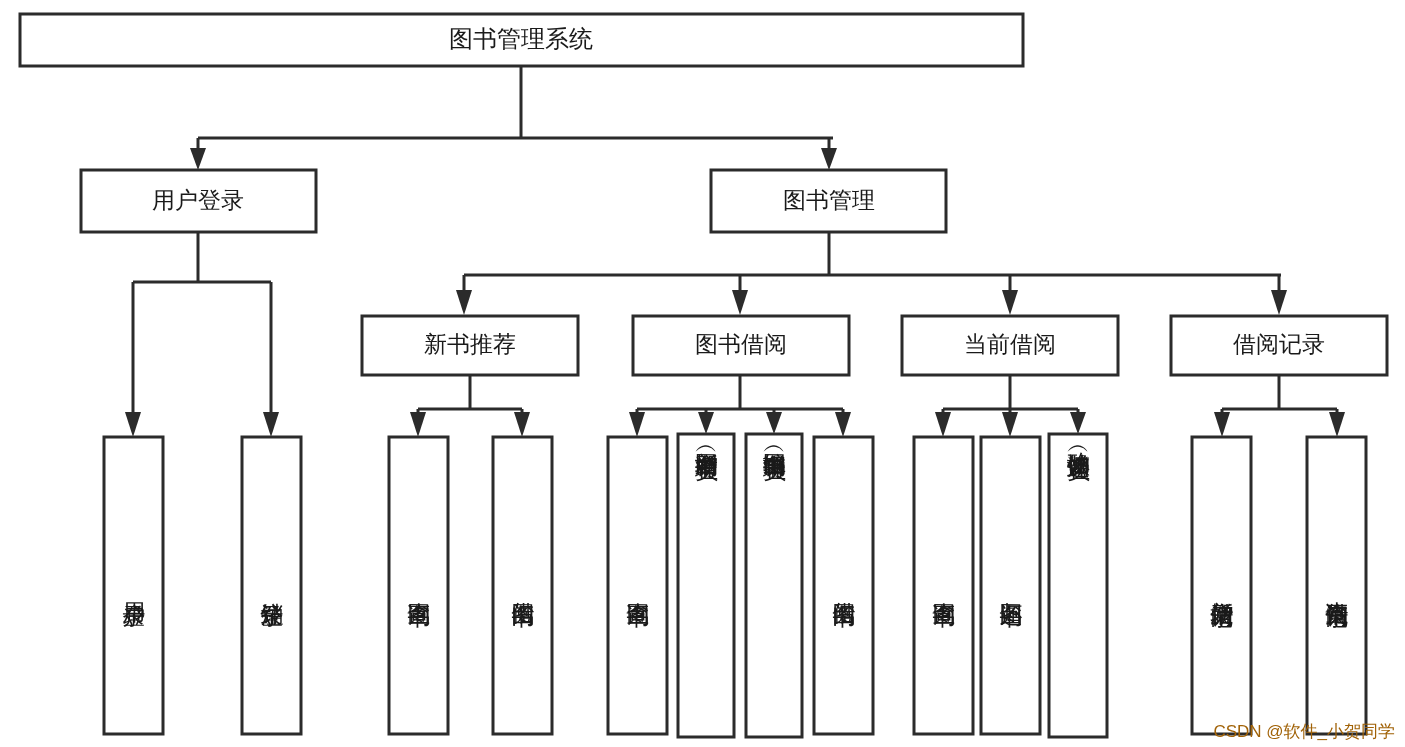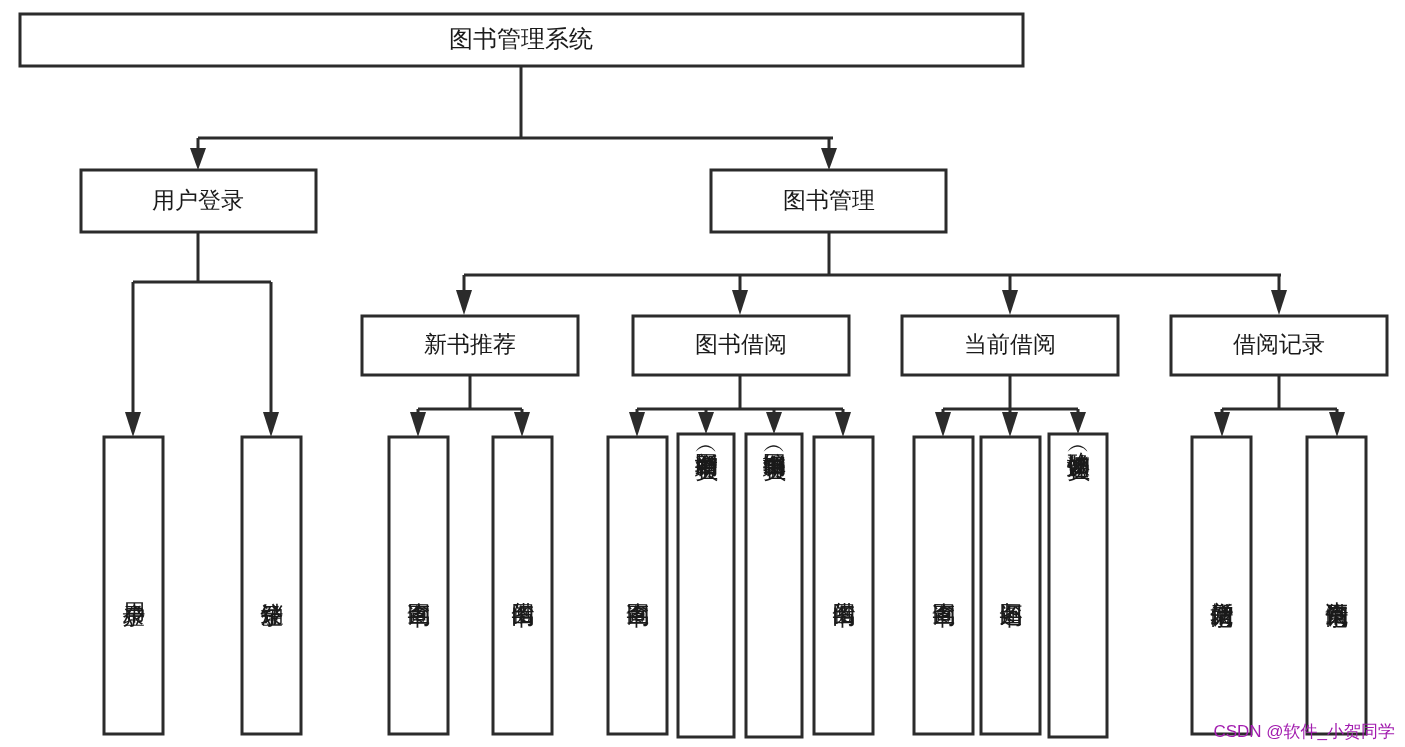--- a/index.html
+++ b/index.html
@@ -9,21 +9,21 @@
   .box{fill:#ffffff;stroke:#2b2b2b;stroke-width:3;}
   .conn{stroke:#2b2b2b;stroke-width:3;fill:none;stroke-linecap:butt;}
   .arrowhead{fill:#2b2b2b;stroke:none;}
   .lbl{fill:#1a1a1a;font-family:"Liberation Sans","DejaVu Sans",sans-serif;font-size:23px;text-anchor:middle;dominant-baseline:middle;}
   .lbl-title{font-size:24px;}
   .vlbl{position:absolute;display:flex;align-items:center;justify-content:center;
         writing-mode:vertical-rl;text-orientation:upright;
         font-family:"Liberation Sans","DejaVu Sans",sans-serif;
         font-size:23px;color:#1a1a1a;line-height:1.12;letter-spacing:1px;
         white-space:nowrap;pointer-events:none;}
-  .watermark{position:absolute;right:10px;bottom:4px;font-size:17px;color:#a21caf;
+  .watermark{position:absolute;right:10px;bottom:4px;font-size:17px;color:#a16207;
              font-family:"Liberation Sans","DejaVu Sans",sans-serif;white-space:nowrap;}
 </style>
 </head>
 <body>
 
 <div id="stage">
 
   <svg width="1405" height="747" viewBox="0 0 1405 747">
 
     <g>

